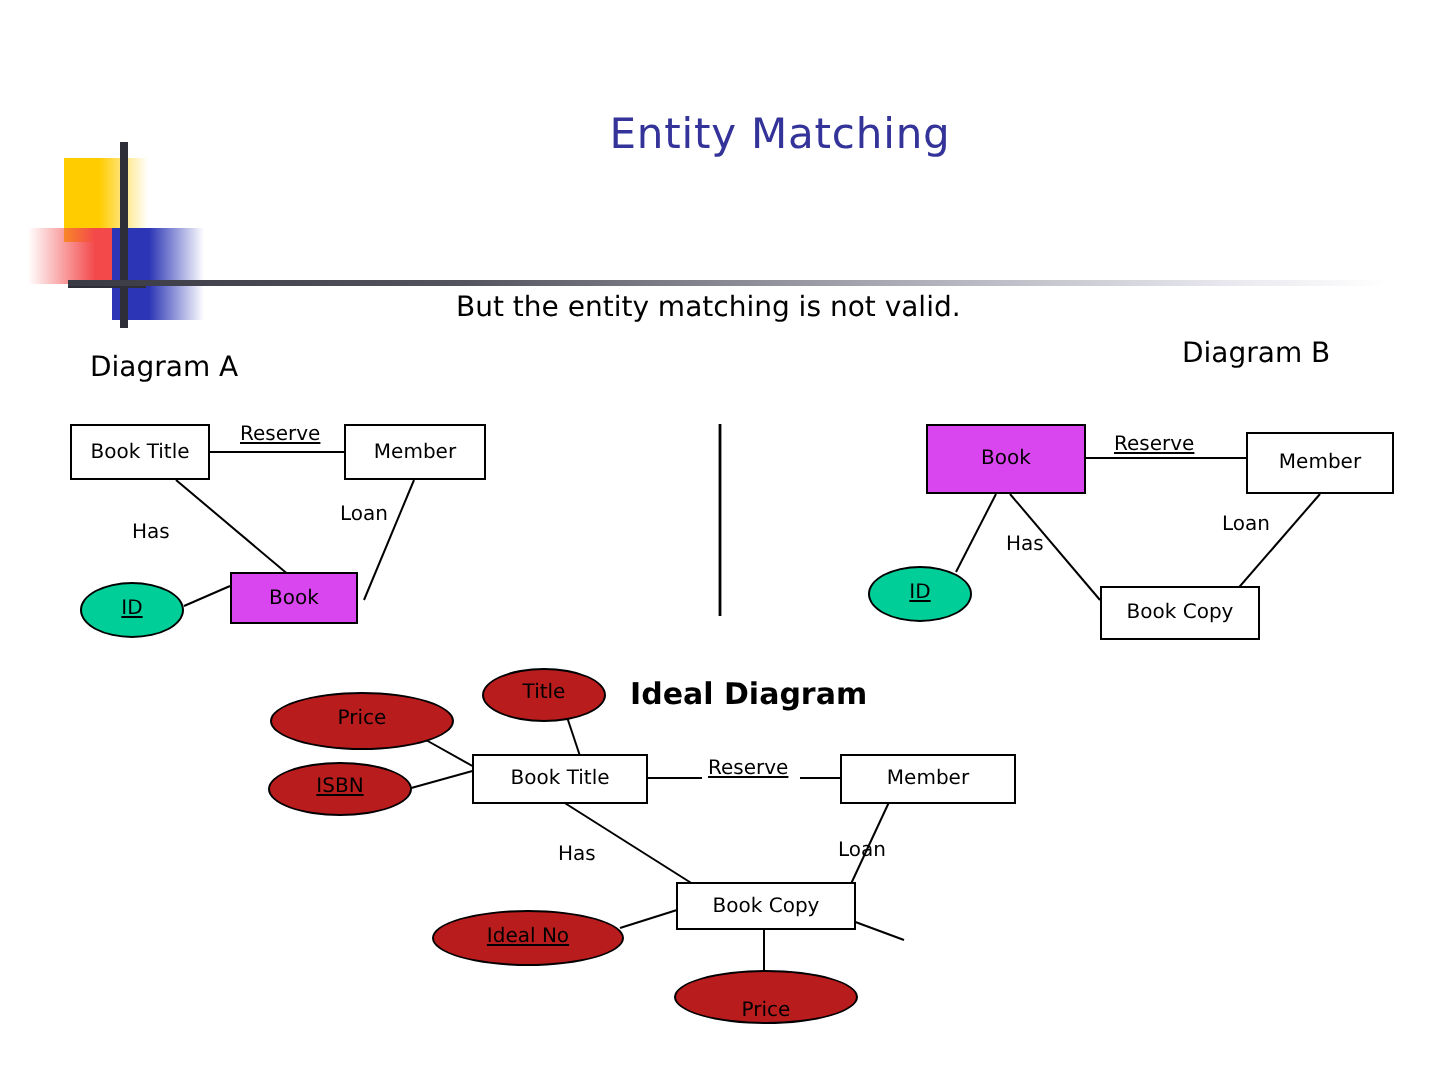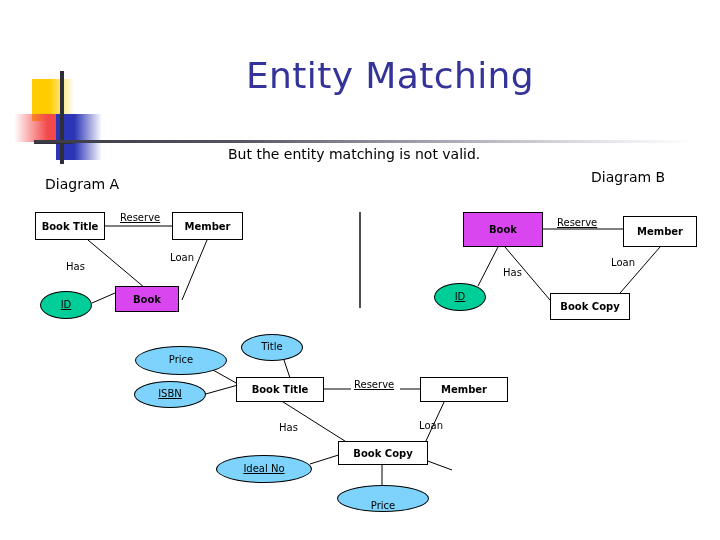--- a/index.html
+++ b/index.html
@@ -44,21 +44,21 @@
     left: 34px; top: 140px; width: 39px; height: 4px;
     background: #2E2E38;
   }
 
   
   .slide-title {
     position: absolute;
     left: 90px; top: 55px;
     width: 600px;
     text-align: center;
-    font-size: 36px;
+    font-size: 21px;
     color: #333399;
     font-family: "DejaVu Sans", sans-serif;
     letter-spacing: 0.4px;
     white-space: nowrap;
   }
 
   
   .rule {
     position: absolute;
     left: 34px; top: 140px;
@@ -86,30 +86,29 @@
     border: 1px solid #000000;
     background: #ffffff;
     display: flex;
     align-items: center;
     justify-content: center;
     font-family: "DejaVu Sans", sans-serif;
     font-size: 10px;
     color: #000000;
     box-sizing: border-box;
     white-space: nowrap;
-    font-weight: bold;
   }
   .ebox.green { background: #d946ef; }
 
   
   .ellipse {
     position: absolute;
     border: 1px solid #000000;
     border-radius: 50%;
-    background: #7dd3fc;
+    background: #b91c1c;
     display: flex;
     align-items: center;
     justify-content: center;
     text-align: center;
     font-family: "DejaVu Sans", sans-serif;
     font-size: 10px;
     color: #000000;
     box-sizing: border-box;
     line-height: 1.05;
   }
@@ -136,20 +135,21 @@
   <div class="logo-layer sq-blue"></div>
   <div class="logo-layer logo-vline"></div>
   <div class="logo-layer logo-hline"></div>
 
   <div class="slide-title">Entity Matching</div>
   <div class="rule"></div>
   <div class="txt subtitle" style="left:228px; top:147px;">But the entity matching is not valid.</div>
 
   <div class="txt diagram-label" style="left:20px; top:177px;">Diagram A</div>
   <div class="txt diagram-label" style="left:566px; top:170px;">Diagram B</div>
+  <div class="txt ideal-label" style="left:315px; top:340px;">Ideal Diagram</div>
 
   <svg id="links">
 
     <line x1="105" y1="226" x2="172" y2="226"></line>
     <line x1="88" y1="240" x2="145" y2="288"></line>
     <line x1="207" y1="240" x2="182" y2="300"></line>
     <line x1="92" y1="303" x2="115" y2="293"></line>
 
     <line class="divider" x1="360" y1="212" x2="360" y2="308"></line>
 

